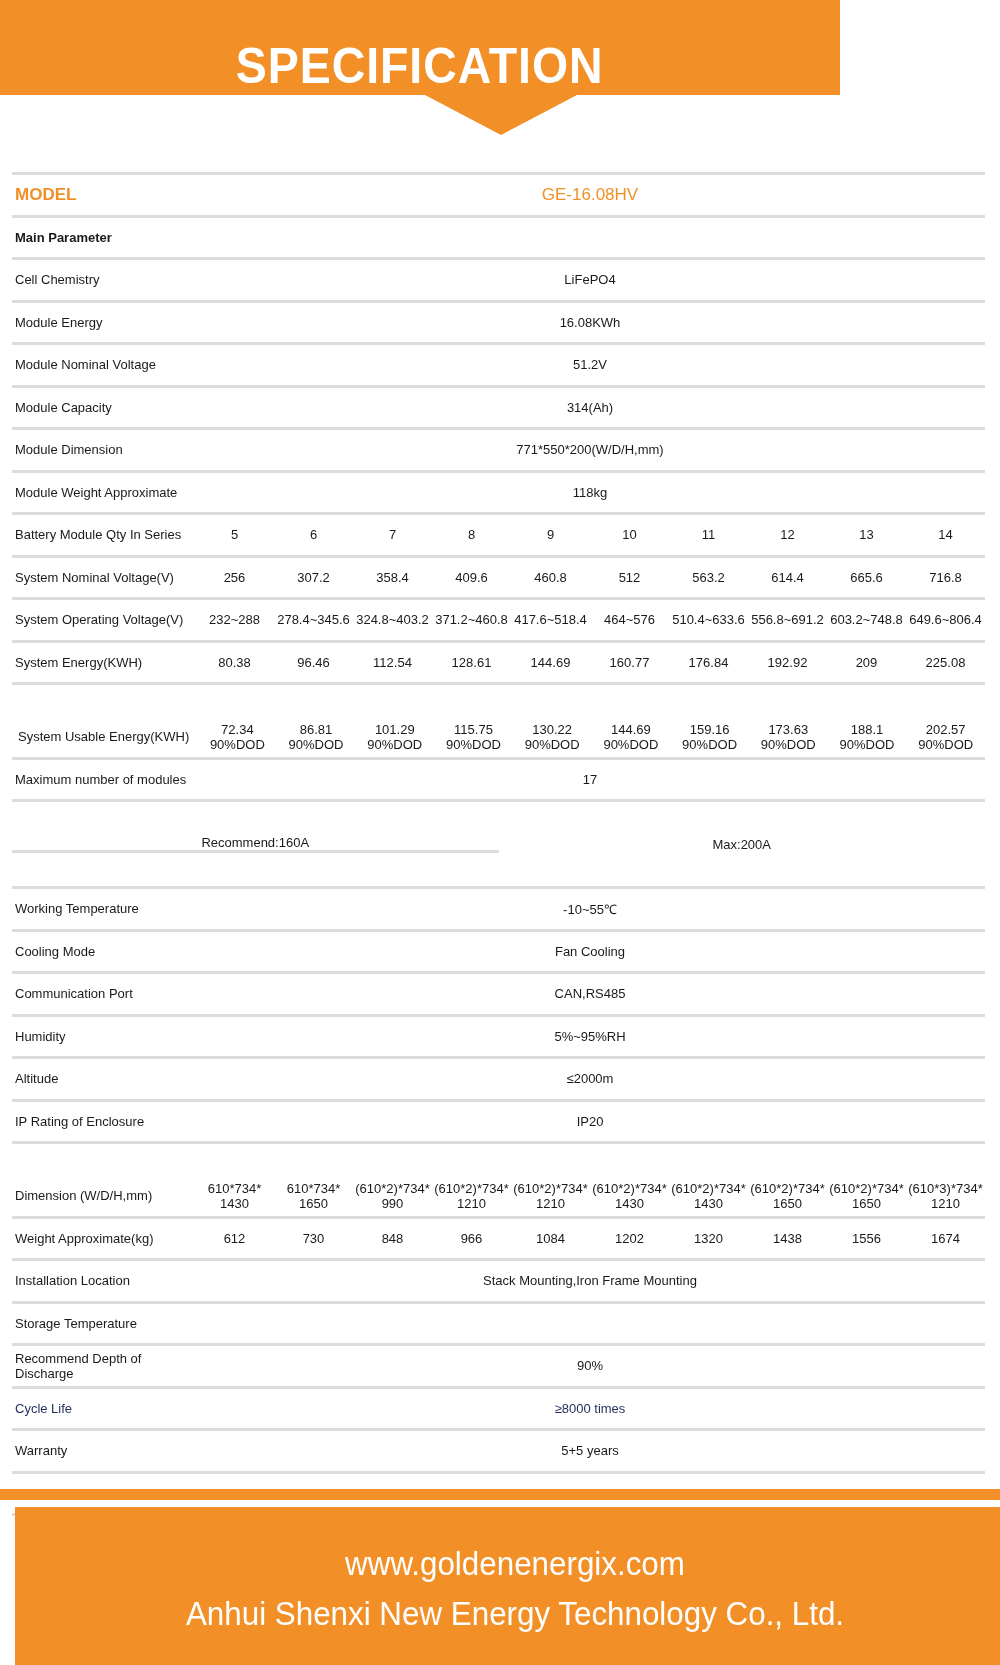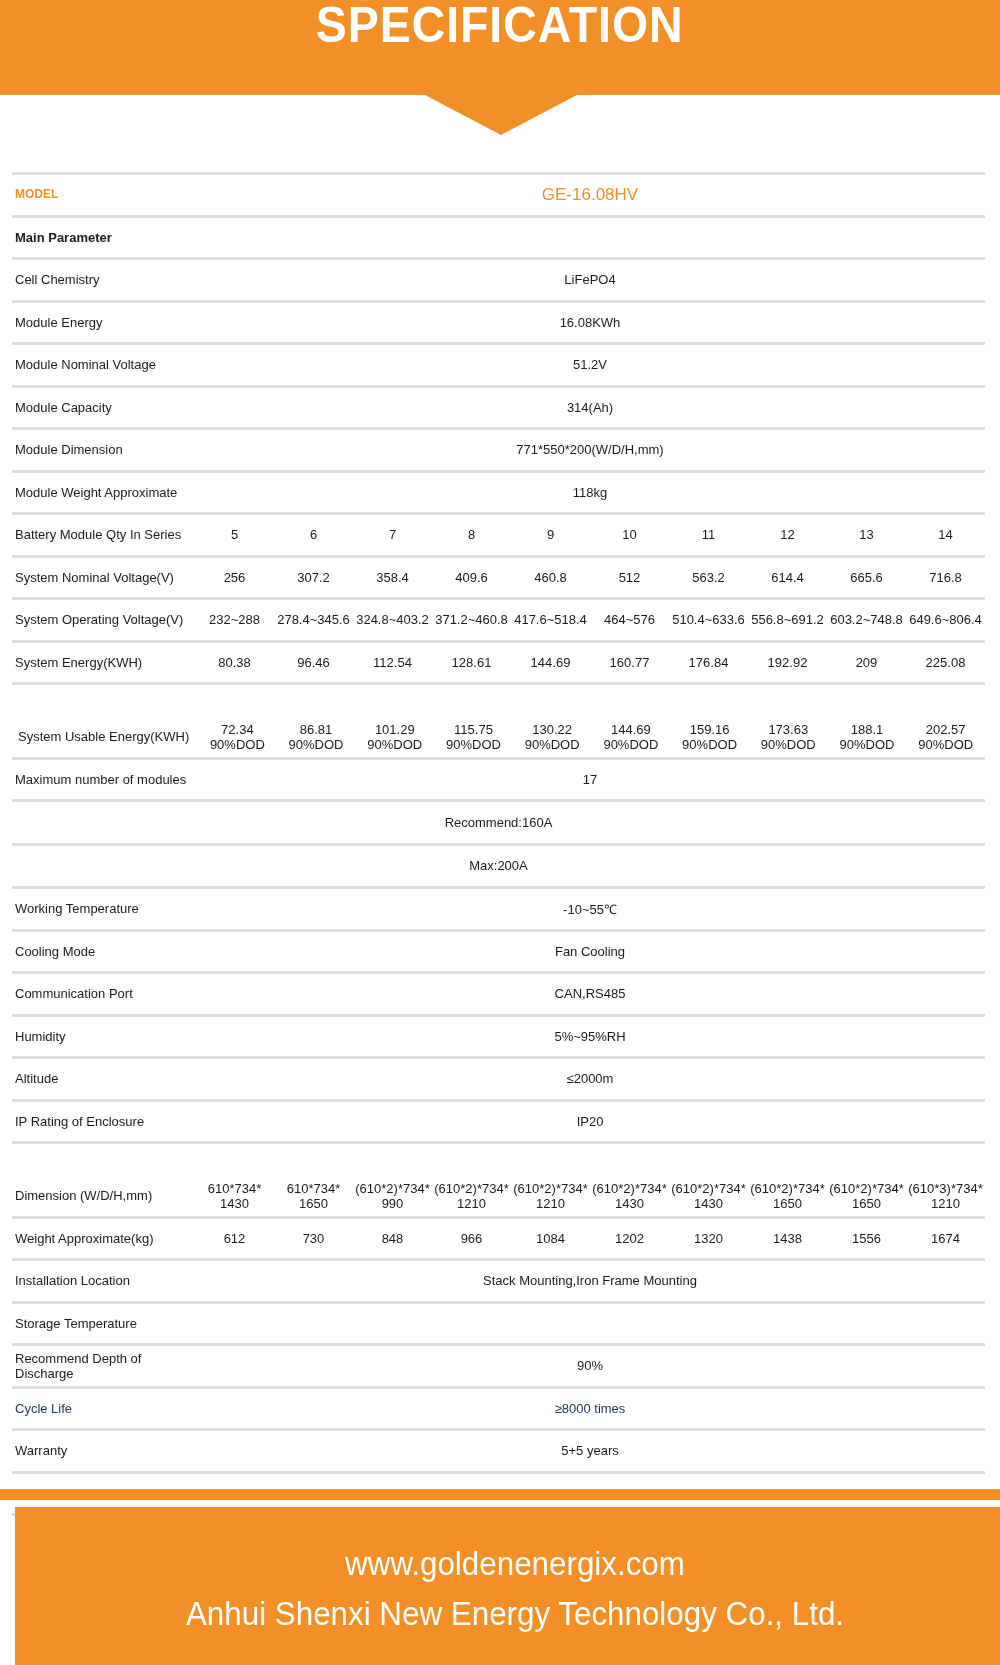--- a/index.html
+++ b/index.html
@@ -1,22 +1,22 @@
 <!DOCTYPE html>
 <html><head>
 <meta charset="utf-8">
 <style>
   html, body { margin: 0; padding: 0; }
   body {
     width: 1000px; height: 1665px; overflow: hidden; background: #ffffff;
     font-family: "Liberation Sans", sans-serif; color: #1a1a1a; position: relative;
   }
   .header {
-    position: absolute; left: 0; top: 0; width: 1000px; height: 95px; background: #f29027;
-    display: flex; align-items: flex-start; justify-content: center;
+    position: absolute; left: 0; top: 0; width: 840px; height: 95px; background: #f29027;
+    display: flex; align-items: flex-end; justify-content: center;
   }
   .header-title {
     color: #fff; font-weight: bold; font-size: 50px; letter-spacing: 1px;
     transform: scaleX(0.93); margin-top: -4px;
   }
   .header-arrow {
     position: absolute; left: 425px; top: 95px; width: 0; height: 0;
     border-left: 76px solid transparent; border-right: 76px solid transparent;
     border-top: 40px solid #f29027;
   }
@@ -25,28 +25,28 @@
   }
   .row {
     display: flex; align-items: center; border-bottom: 3px solid #dcdcdc;
     height: 39.5px; font-size: 13px;
   }
   .row.top-border { border-top: 3px solid #dcdcdc; }
   .label { width: 180px; padding-left: 3px; flex: none; line-height: 15px; }
   .single { flex: 1; text-align: center; }
   .cells { flex: 1; display: flex; }
   .cell { flex: 1; text-align: center; line-height: 15px; font-size: 13px; white-space: nowrap; }
-  .model-row .label { color: #f29027; font-weight: bold; font-size: 12px; }
+  .model-row .label { color: #f29027; font-weight: bold; font-size: 17px; }
   .model-row .single { color: #f29027; font-weight: normal; font-size: 17px; }
   .main-param .label { font-weight: bold; }
   .cycle .label, .cycle .single { color: #1f2d5a; }
   .row.multi { height: 39.5px; margin-top: 32px; }
   .split-row { height: 84px; display: flex; align-items: stretch; border-bottom: 3px solid #dcdcdc; font-size: 13px; }
   .split-row .label { display: flex; align-items: center; }
-  .split-right { flex: 1; display: flex; flex-direction: column; }
+  .split-right { flex: 1; display: flex; flex-direction: row; align-items: center; }
   .split-right .sub { flex: 1; display: flex; align-items: center; justify-content: center; }
   .split-right .sub.first { border-bottom: 3px solid #dcdcdc; }
   .footer-stripe {
     position: absolute; left: 0; top: 1489px; width: 1000px; height: 11px; background: #f29027;
   }
   .footer {
     position: absolute; left: 15px; top: 1507px; width: 1000px; height: 158px; background: #f29027;
     color: #fff; text-align: center;
   }
   .footer-url { font-size: 33px; margin-top: 38px; transform: scaleX(0.95); }

